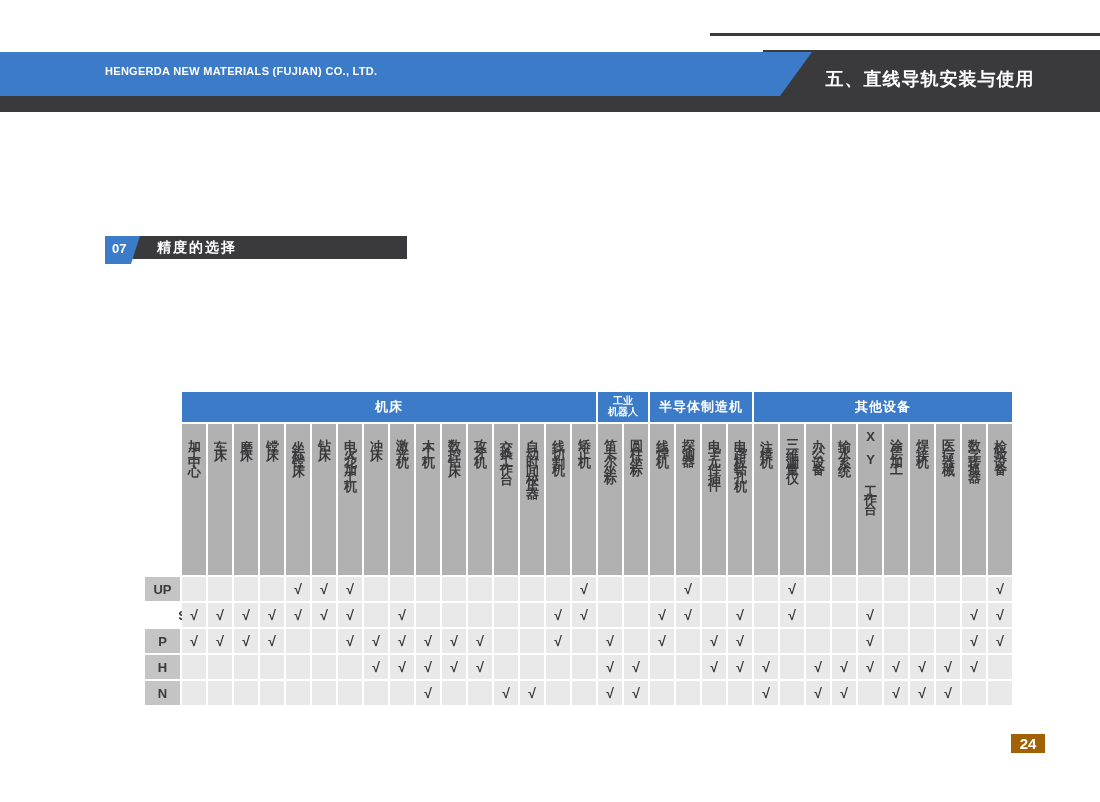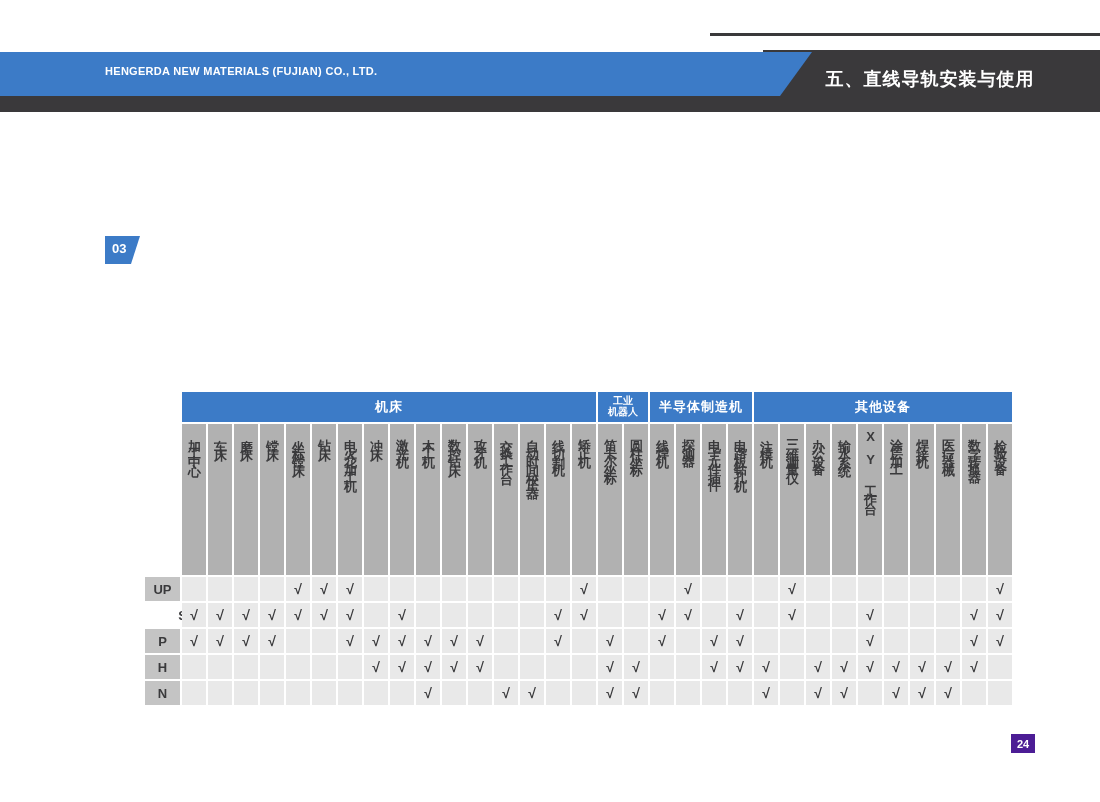--- a/index.html
+++ b/index.html
@@ -50,38 +50,41 @@
   .tc.corner{flex-direction:column;letter-spacing:1px;}
   .tc.colhead{background:var(--colhead-gray);color:var(--check);font-weight:600;font-size:13px;
     display:block;writing-mode:vertical-rl;text-orientation:upright;line-height:24px;
     letter-spacing:8px;padding-top:5px;}
   .tc.side{background:var(--side-gray);color:#3A3A3C;font-weight:bold;font-size:13px;
     flex-direction:column;line-height:1.6;letter-spacing:1px;}
   .tc.grade{background:var(--grade-gray);color:#3A3A3C;font-weight:bold;font-size:13px;}
   .tc.dcell{background:var(--cell-gray);color:var(--check);font-size:14px;font-weight:600;}
 
   
-  .page-number-badge{position:absolute;left:1011px;top:734px;width:24px;height:19px;background:#4c1d95;
-    color:#fff;font-size:11px;font-weight:bold;display:flex;align-items:center;justify-content:center;}
+  .page-number-badge{position:absolute;left:1011px;top:734px;width:34px;height:19px;background:#a16207;
+    color:#fff;font-size:15px;font-weight:bold;display:flex;align-items:center;justify-content:center;}
 </style>
 </head>
 <body>
 
 <div class="page">
 
   <div class="top-accent-line"></div>
   <div class="header-dark-block"></div>
   <div class="header-dark-strip"></div>
   <div class="header-banner">
     <div class="company-name">HENGERDA NEW MATERIALS (FUJIAN) CO., LTD.</div>
   </div>
   <div class="chapter-title">五、直线导轨安装与使用</div>
 
+  <div class="section-bar">
+    <div class="section-title">精度的选择</div>
+  </div>
   <div class="section-tab">
-    <div class="section-number">03</div>
+    <div class="section-number">07</div>
   </div>
 
 
   <div class="ptable" id="ptable">
       <div class="tc blue grouph" style="grid-area: 1 / 3 / auto / span 16;">
         <div>机床</div>
       </div>
       <div class="tc blue grouph small" style="grid-area: 1 / 19 / auto / span 2;">
         <div>工业</div>
         <div>机器人</div>

